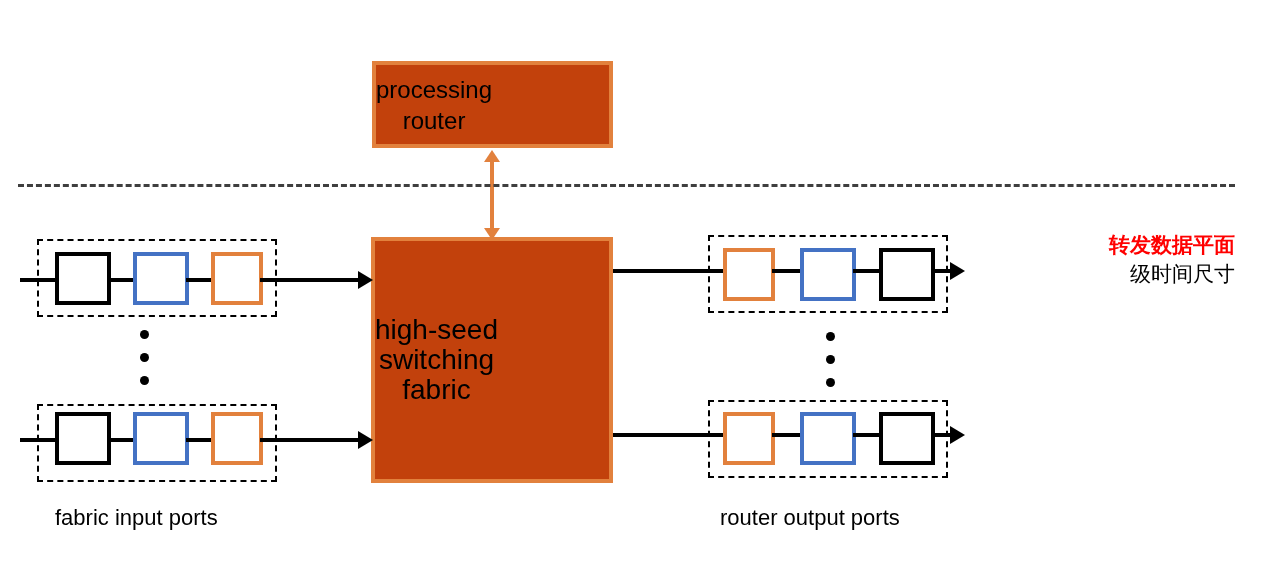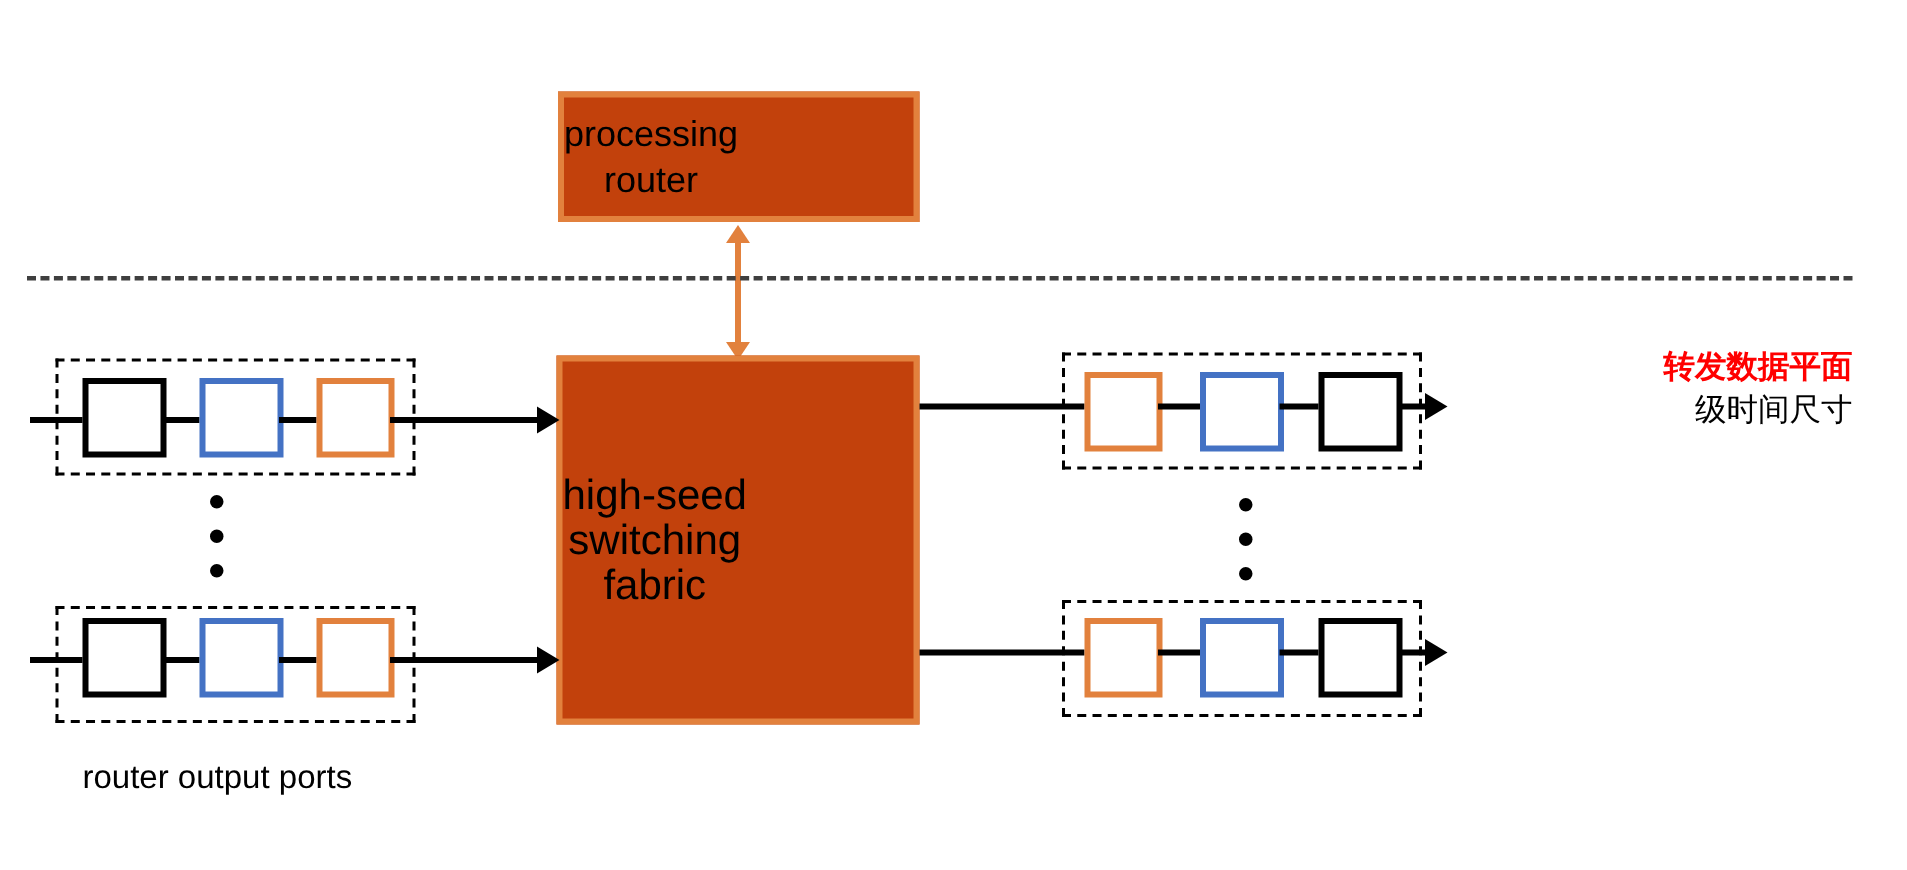--- a/index.html
+++ b/index.html
@@ -191,21 +191,21 @@
 
   <div class="port-box black" style="left:55px; top:412px; width:56px; height:53px;"></div>
   <div class="hline" style="left:108px; top:438px; width:30px;"></div>
   <div class="port-box blue" style="left:133px; top:412px; width:56px; height:53px;"></div>
   <div class="hline" style="left:186px; top:438px; width:30px;"></div>
   <div class="port-box orange" style="left:211px; top:412px; width:52px; height:53px;"></div>
 
   <div class="arrow-line" style="left:260px; top:438px; width:100px;"></div>
   <div class="arrow-head-right" style="left:358px; top:431px;"></div>
 
-  <div class="caption" style="left:55px; top:505px;">router output ports</div>
+  <div class="caption" style="left:55px; top:505px;">fabric input ports</div>
 
   <div class="hline" style="left:613px; top:269px; width:115px;"></div>
 
   <div class="dashed-group" style="left:708px; top:235px; width:240px; height:78px;"></div>
 
   <div class="port-box orange" style="left:723px; top:248px; width:52px; height:53px;"></div>
   <div class="hline" style="left:772px; top:269px; width:32px;"></div>
   <div class="port-box blue" style="left:800px; top:248px; width:56px; height:53px;"></div>
   <div class="hline" style="left:853px; top:269px; width:30px;"></div>
   <div class="port-box black" style="left:879px; top:248px; width:56px; height:53px;"></div>
@@ -225,20 +225,21 @@
 
   <div class="port-box orange" style="left:723px; top:412px; width:52px; height:53px;"></div>
   <div class="hline" style="left:772px; top:433px; width:32px;"></div>
   <div class="port-box blue" style="left:800px; top:412px; width:56px; height:53px;"></div>
   <div class="hline" style="left:853px; top:433px; width:30px;"></div>
   <div class="port-box black" style="left:879px; top:412px; width:56px; height:53px;"></div>
 
   <div class="arrow-line" style="left:932px; top:433px; width:24px;"></div>
   <div class="arrow-head-right" style="left:950px; top:426px;"></div>
 
+  <div class="caption" style="left:720px; top:505px;">router output ports</div>
 
 
   <div class="annot" style="right:36px; top:230px; width:420px;">
     <span class="hl">转发数据平面</span>
     <span class="sub">级时间尺寸</span>
   </div>
 
 </div>
 
 </body></html>

